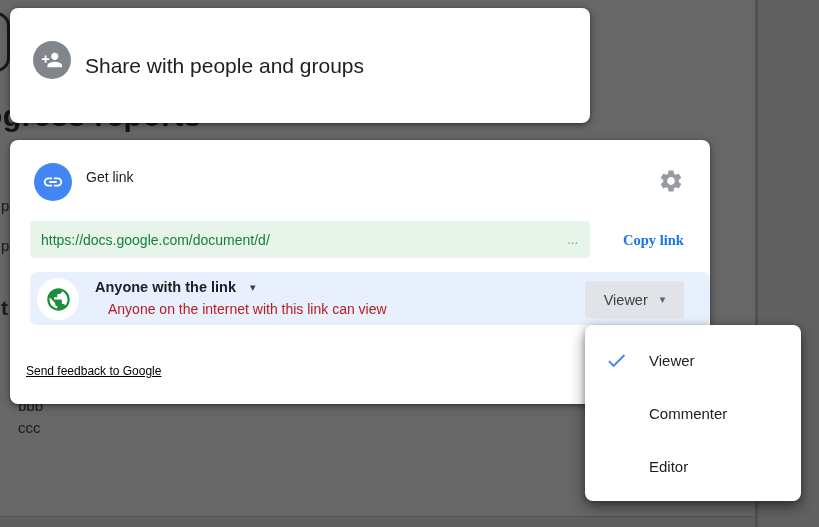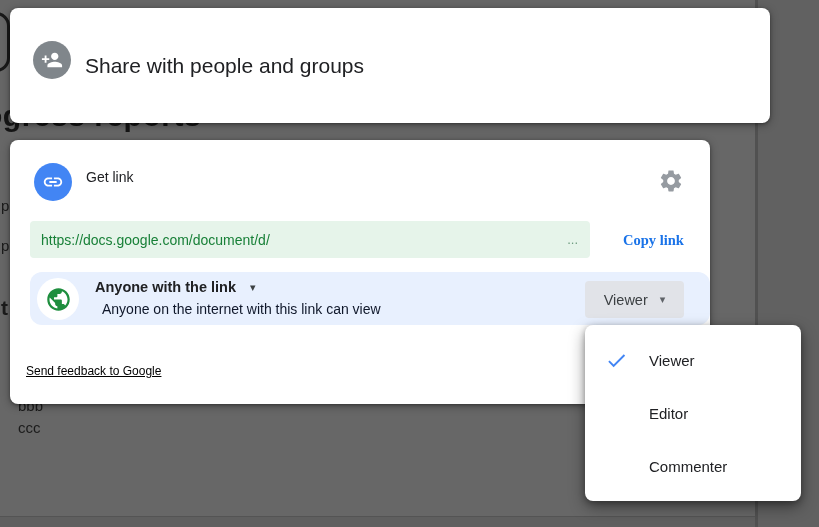--- a/index.html
+++ b/index.html
@@ -19,21 +19,21 @@
   .bg-vline { position:absolute; left:755px; top:0; width:3px; height:527px; background:#515151; z-index:1; }
   .bg-rightband { position:absolute; left:758px; top:0; width:61px; height:527px; background:#616161; z-index:1; }
   .bg-bottomband { position:absolute; left:0; top:516px; width:755px; height:11px; background:#5f5f5f;
                    border-top:1px solid #545454; z-index:1; }
   .bg-corner { position:absolute; left:-36px; top:12px; width:46px; height:60px;
                border:3px solid #191919; border-radius:14px; z-index:2; background:transparent; }
 
   
   .panel { position:absolute; background:#ffffff; border-radius:8px;
            box-shadow:0 2px 8px rgba(0,0,0,.35), 0 1px 3px rgba(0,0,0,.3); z-index:5; }
-  .panel-share { left:10px; top:8px; width:760px; height:115px; display:flex; align-items:center; }
+  .panel-share { left:10px; top:8px; width:580px; height:115px; display:flex; align-items:center; }
   .panel-link  { left:10px; top:140px; width:700px; height:264px; }
 
   .avatar-circle { position:absolute; left:23px; top:33px; width:38px; height:38px;
                    border-radius:50%; background:#80868b; display:flex; align-items:center; justify-content:center; }
   .share-title { position:absolute; left:75px; top:0; height:115px; display:flex; align-items:center;
                  font-size:21px; color:#202124; }
 
   .link-circle { position:absolute; left:24px; top:23px; width:38px; height:38px;
                  border-radius:50%; background:#4285f4; display:flex; align-items:center; justify-content:center; }
   .link-title { position:absolute; left:76px; top:29px; font-size:14px; color:#202124; }
@@ -42,28 +42,28 @@
 
   .url-field { position:absolute; left:20px; top:81px; width:560px; height:37px; background:#e6f4ea;
                border-radius:4px; display:flex; align-items:center; justify-content:space-between;
                padding:0 12px 0 11px; cursor:text; }
   .url-text { font-size:14px; color:#188038; white-space:nowrap; overflow:hidden; }
   .url-ellipsis { font-size:13px; color:#6f9c80; flex:none; }
   .copy-link-btn { position:absolute; left:591px; top:86px; width:105px; height:28px; border:none; background:transparent;
                    font-family:Liberation Serif, serif; font-size:14.5px; font-weight:700; color:#1a73e8; cursor:pointer; text-align:center; }
 
   .access-row { position:absolute; left:20px; top:132px; width:680px; height:53px;
-                background:#e8f0fe; border-radius:12px; }
+                background:#e8f0fe; border-radius:7px; }
   .globe-circle { position:absolute; left:7px; top:6px; width:42px; height:42px; border-radius:50%;
                   background:#ffffff; display:flex; align-items:center; justify-content:center; }
   .scope-btn { position:absolute; left:65px; top:7px; border:none; background:transparent; cursor:pointer;
                font-family:inherit; font-size:14.5px; font-weight:700; color:#202124; display:flex;
                align-items:center; padding:0; }
   .scope-arrow { font-size:11px; color:#3c4043; margin-left:14px; }
-  .scope-desc { position:absolute; left:72px; top:29px; font-size:14px; color:#0f172a; white-space:nowrap; }
+  .scope-desc { position:absolute; left:78px; top:29px; font-size:14px; color:#b91c1c; white-space:nowrap; }
   .role-btn { position:absolute; left:555px; top:9px; width:99px; height:37px; background:#e1e3e8;
               border:none; border-radius:4px; cursor:pointer; font-family:inherit; font-size:14.5px;
               color:#3c4043; display:flex; align-items:center; justify-content:center; gap:12px; }
   .role-arrow { font-size:11px; color:#5f6368; }
 
   .feedback-link { position:absolute; left:16px; top:224px; font-size:12px; color:#000000;
                    text-decoration:underline; cursor:pointer; }
 
   
   .role-menu { position:absolute; left:585px; top:325px; width:216px; height:176px; background:#ffffff;
@@ -144,21 +144,21 @@
     <div class="menu-item">
       <span class="check-slot">
         <svg width="23" height="23" viewBox="0 0 24 24" aria-hidden="true">
           <path fill="#4285f4" d="M9 16.2 4.8 12l-1.4 1.4L9 19 21 7l-1.4-1.4z"></path>
         </svg>
       </span>
       <span class="menu-label">Viewer</span>
     </div>
     <div class="menu-item">
       <span class="check-slot"></span>
-      <span class="menu-label">Editor</span>
+      <span class="menu-label">Commenter</span>
     </div>
     <div class="menu-item">
       <span class="check-slot"></span>
-      <span class="menu-label">Commenter</span>
+      <span class="menu-label">Editor</span>
     </div>
   </div>
 
 </div>
 
 </body></html>

